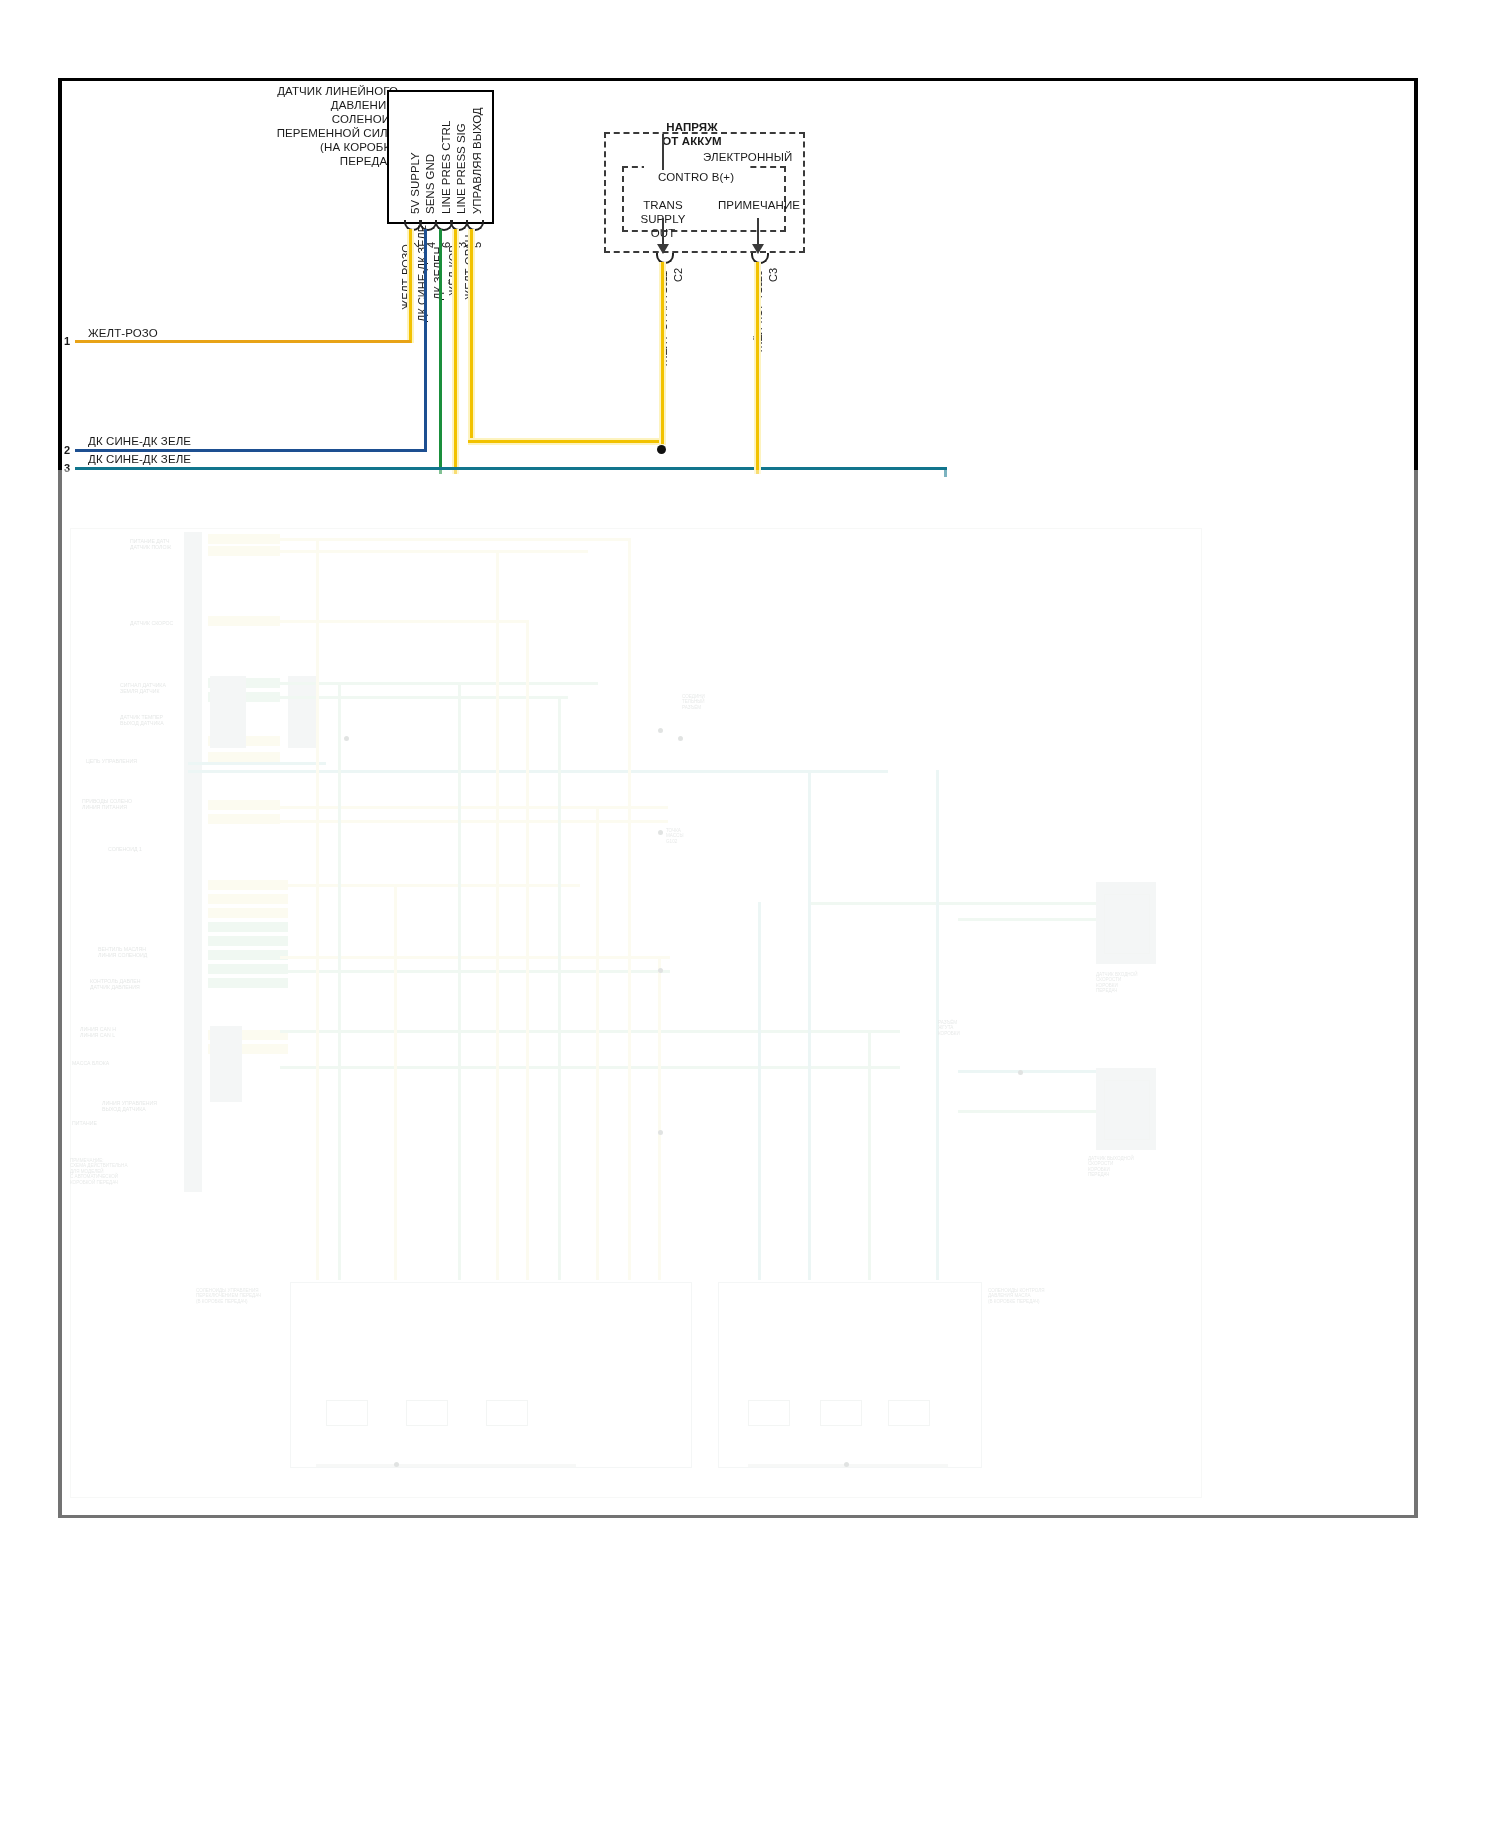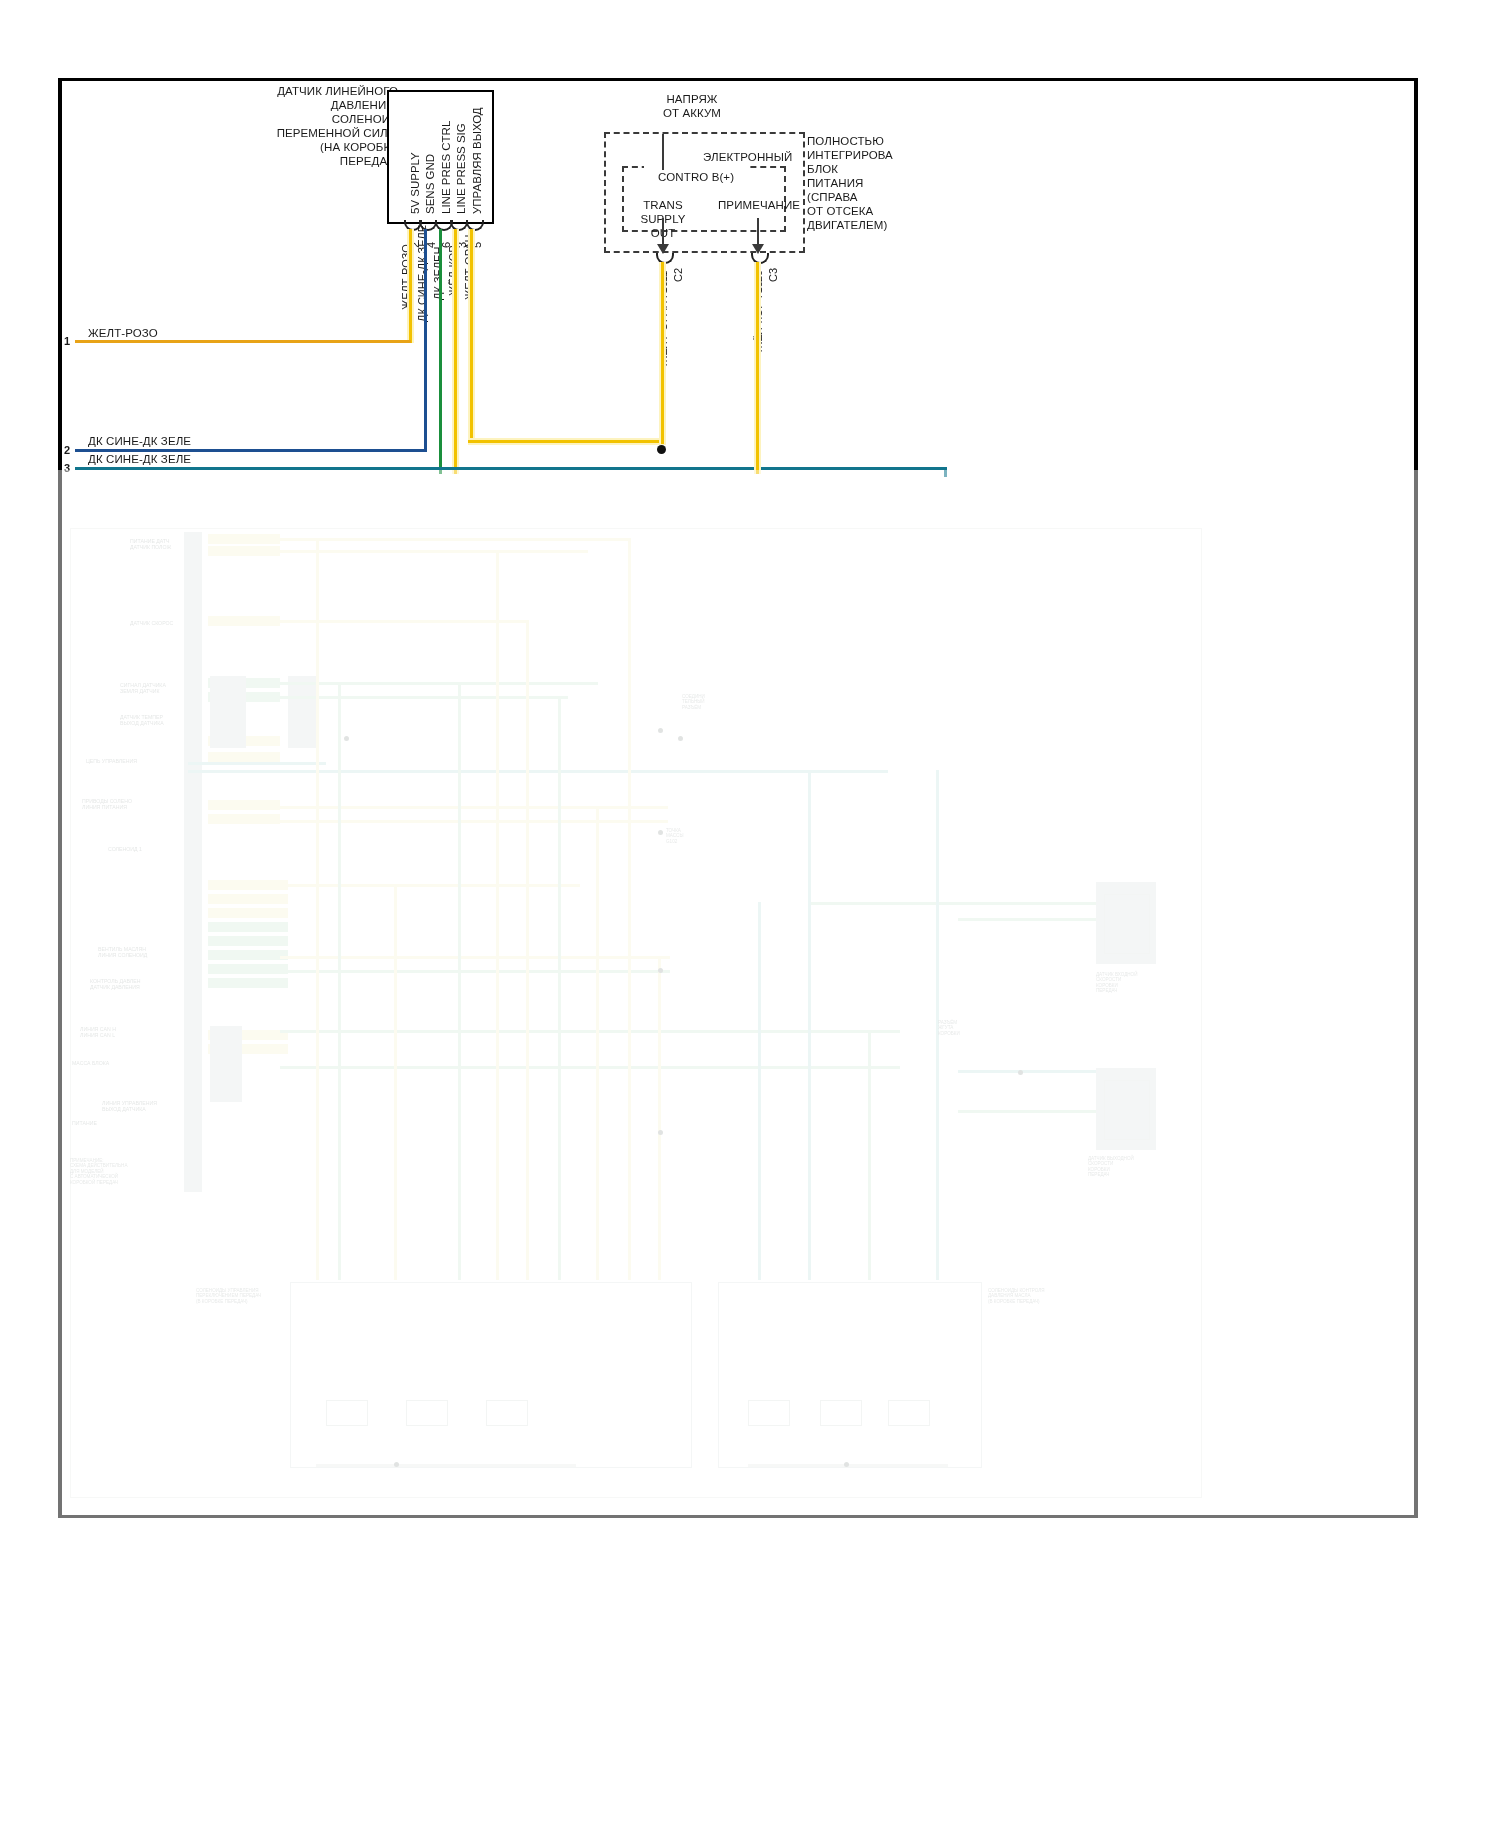--- a/index.html
+++ b/index.html
@@ -131,21 +131,21 @@
   <div class="txt" style="left:64px;top:334px;font-weight:bold;font-size:11px;">1</div>
 
   <div class="txt" style="left:88px;top:434px;">ДК СИНЕ-ДК ЗЕЛЕ</div>
   <div class="txt" style="left:64px;top:443px;font-weight:bold;font-size:11px;">2</div>
 
   <div class="txt" style="left:88px;top:452px;">ДК СИНЕ-ДК ЗЕЛЕ</div>
   <div class="txt" style="left:64px;top:461px;font-weight:bold;font-size:11px;">3</div>
 
   <div class="wire wh w-teal" style="left:75px;top:467px;width:872px;height:3px;"></div>
 
-  <div class="txt c" style="left:636px;top:92px;width:112px;">НАПРЯЖ
+  <div class="txt c" style="left:636px;top:120px;width:112px;font-weight:bold;">НАПРЯЖ
 ОТ АККУМ</div>
 
   <div class="dash-outer" style="left:604px;top:132px;width:197px;height:117px;"></div>
 
   <div class="txt" style="left:703px;top:150px;">ЭЛЕКТРОННЫЙ</div>
 
   <div class="dash-inner" style="left:622px;top:166px;width:160px;height:62px;"></div>
 
   <div class="txt c" style="left:636px;top:170px;width:120px;">CONTRO B(+)</div>
 
@@ -157,27 +157,20 @@
   <div class="txt c" style="left:718px;top:198px;width:76px;">ПРИМЕЧАНИЕ</div>
 
   <div class="arrowline" style="left:662px;top:134px;height:36px;"></div>
 
   <div class="arrowline" style="left:662px;top:218px;height:30px;"></div>
   <div class="arrow" style="left:657px;top:244px;"></div>
 
   <div class="arrowline" style="left:757px;top:218px;height:30px;"></div>
   <div class="arrow" style="left:752px;top:244px;"></div>
 
-  <div class="txt l" style="left:807px;top:134px;width:120px;">ПОЛНОСТЬЮ
-ИНТЕГРИРОВА
-БЛОК
-ПИТАНИЯ
-(СПРАВА
-ОТ ОТСЕКА
-ДВИГАТЕЛЕМ)</div>
 
   <div class="pin-arc" style="left:656px;top:253px;"></div>
   <div class="pin-arc" style="left:751px;top:253px;"></div>
 
   <div class="vtxt small" style="left:657px;top:282px;">11</div>
   <div class="vtxt small" style="left:672px;top:282px;">C2</div>
 
   <div class="vtxt small" style="left:752px;top:282px;">20</div>
   <div class="vtxt small" style="left:767px;top:282px;">C3</div>
 

